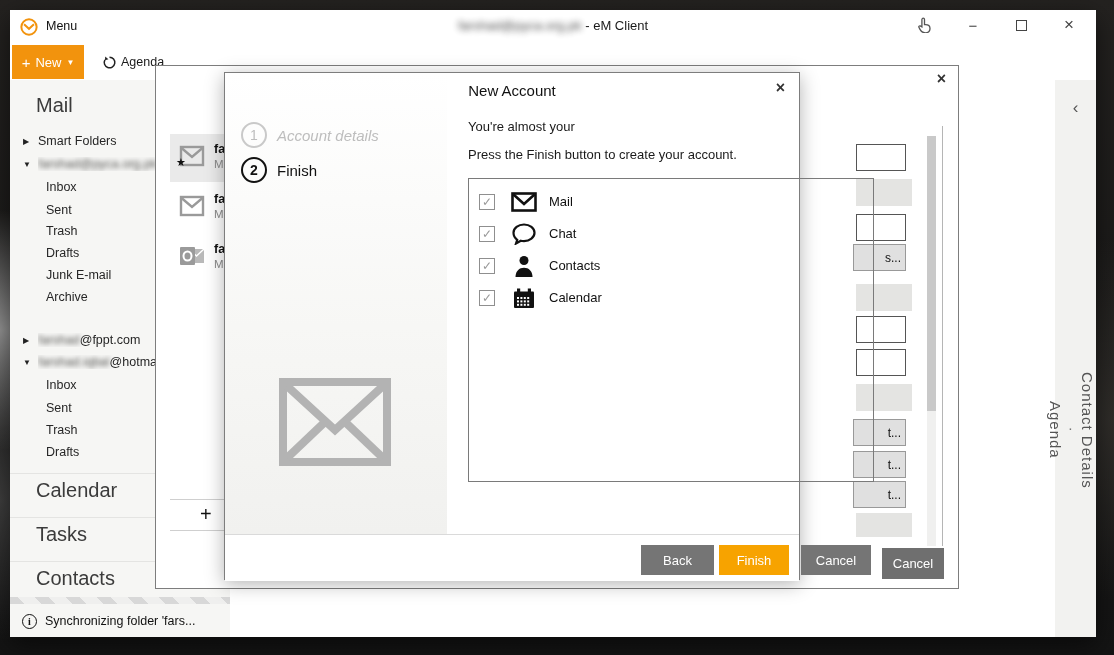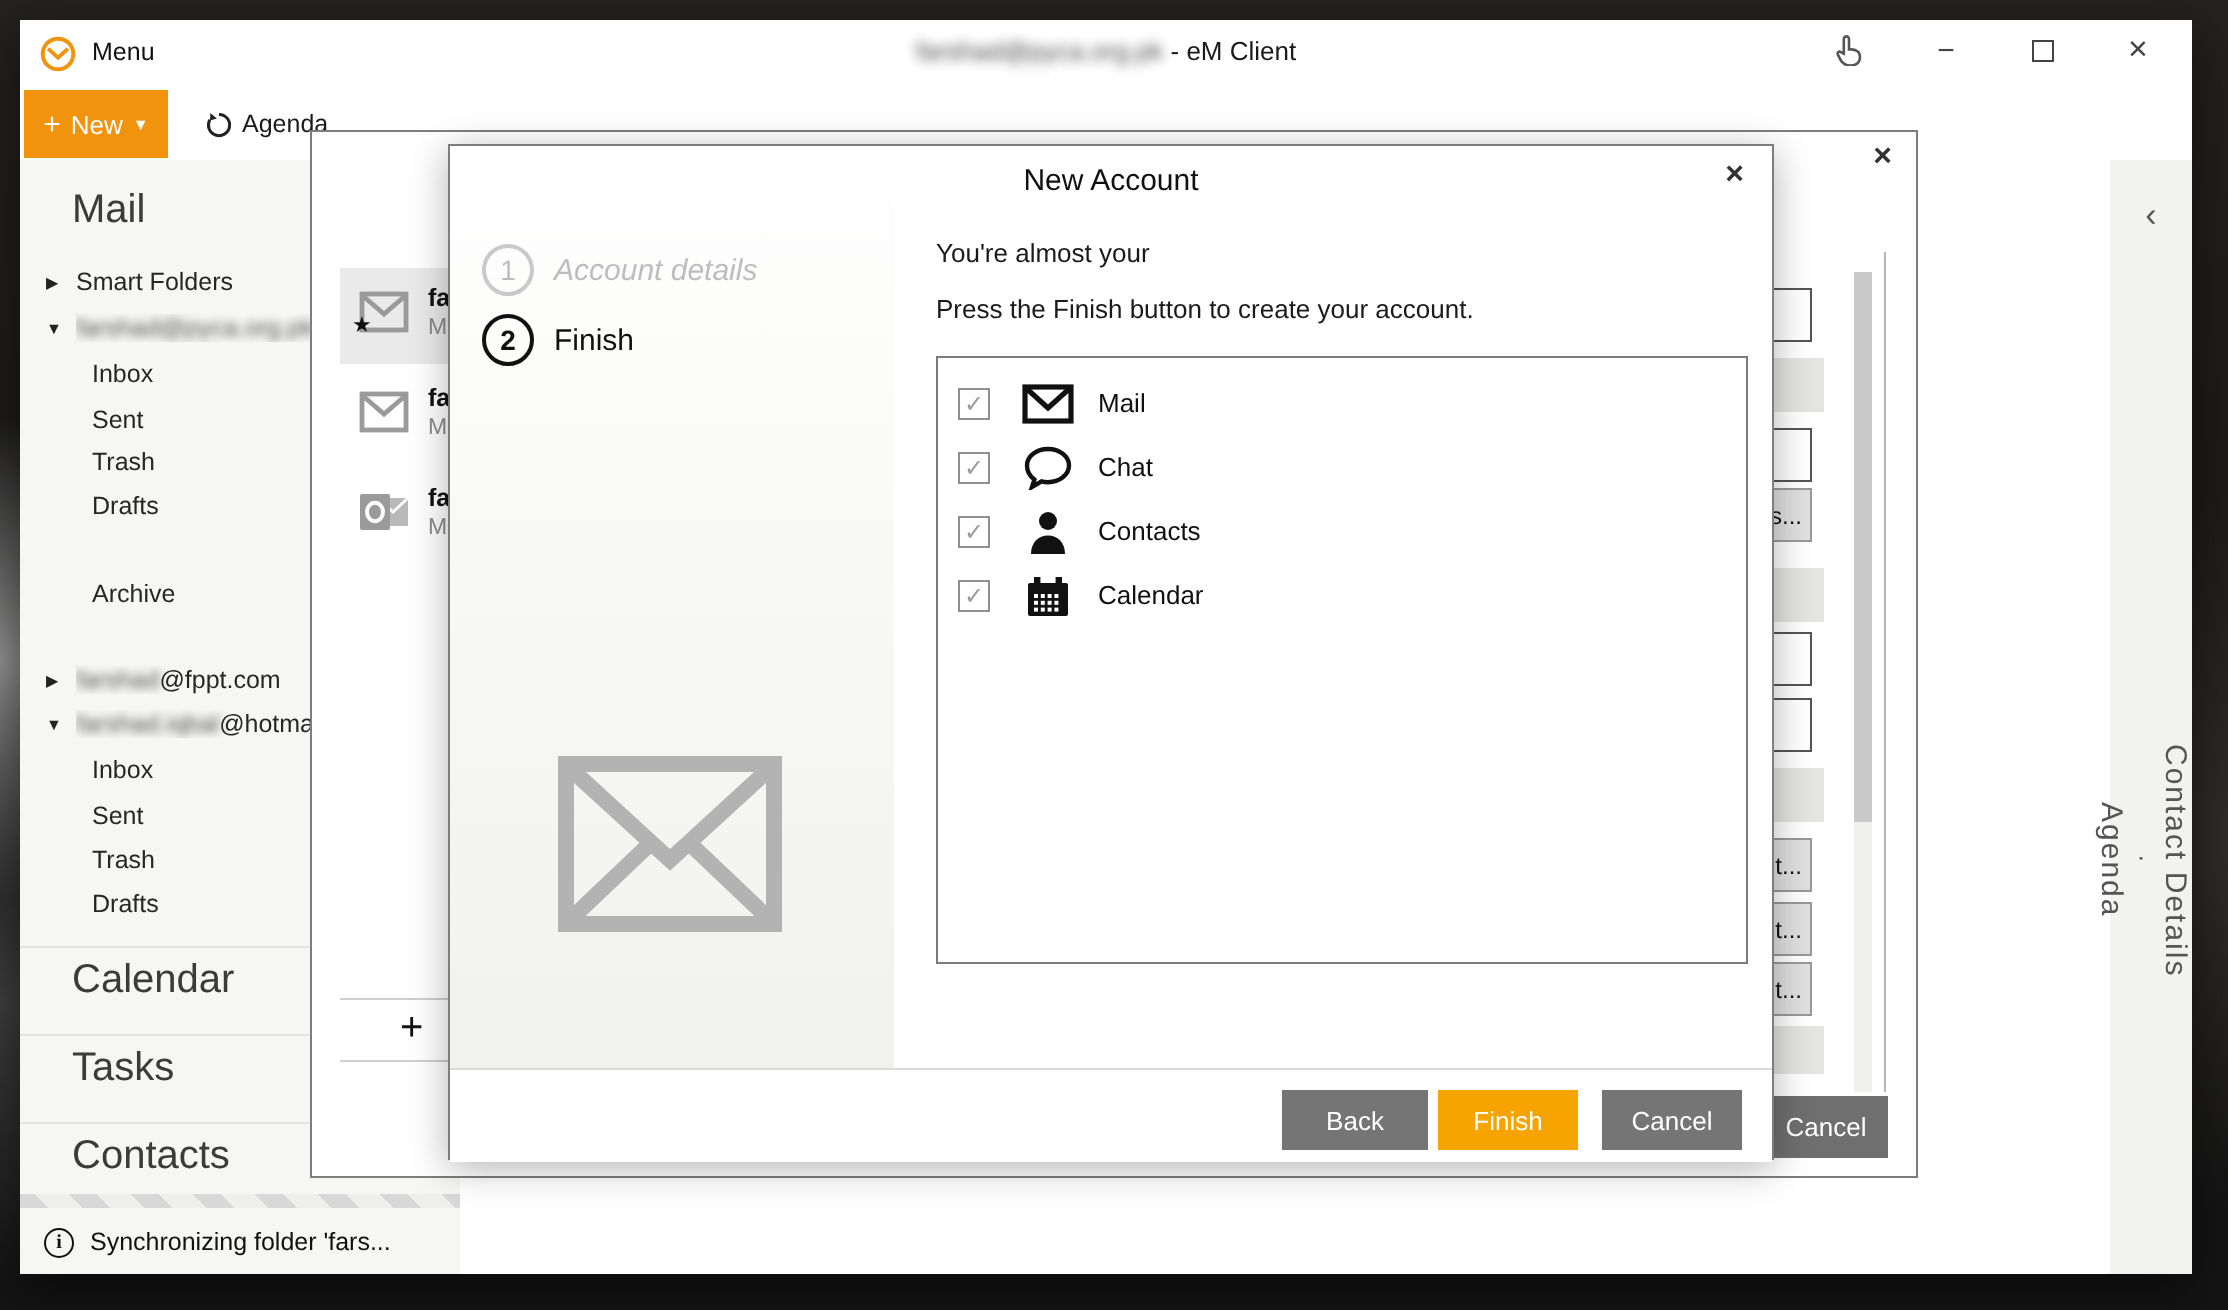--- a/index.html
+++ b/index.html
@@ -66,21 +66,21 @@
   .acc-plus { position:absolute; left:30px; top:3px; font-size:20px; color:#111; font-weight:400; }
   .acc-cancel { position:absolute; left:726px; top:482px; width:62px; height:31px; background:#6F6F6F; color:#fff; font-size:13px; display:flex; align-items:center; justify-content:center; }
   .ff { position:absolute; }
   .ff.inp { background:#fff; border:1px solid #555; }
   .ff.bar { background:#E4E4E2; }
   .ff.gbtn { background:#E0E0E0; border:1px solid #999; font-size:12px; color:#111; display:flex; align-items:center; justify-content:flex-end; padding-right:4px; }
   .acc-scroll-track { position:absolute; left:771px; top:70px; width:9px; height:410px; background:#F0F0EF; }
   .acc-scroll-thumb { position:absolute; left:0; top:0; width:9px; height:275px; background:#C9C9C9; }
   .acc-vline { position:absolute; left:786px; top:60px; width:0; height:420px; border-left:1px solid #b5b5b5; }
 
-  .new-dialog { left:224px; top:72px; width:663px; height:508px; box-shadow:0 4px 18px rgba(0,0,0,.3); }
+  .new-dialog { left:224px; top:72px; width:576px; height:508px; box-shadow:0 4px 18px rgba(0,0,0,.3); }
   .nd-title { position:absolute; left:0; right:0; top:9px; text-align:center; font-size:15px; color:#111; }
   .nd-close { position:absolute; right:14px; top:6px; font-size:16px; font-weight:bold; color:#333; }
   .nd-left { position:absolute; left:0; top:0; width:222px; height:461px; background:linear-gradient(180deg,#ffffff 0%,#f7f7f5 55%,#f1f1ef 100%); }
   .step { position:absolute; left:16px; display:flex; align-items:center; gap:10px; }
   .step-circle { width:26px; height:26px; border-radius:50%; display:flex; align-items:center; justify-content:center; font-size:14px; }
   .step.inactive .step-circle { border:2px solid #C9C9C9; color:#BDBDBD; }
   .step.inactive .step-label { color:#BDBDBD;font-style:italic; }
   .step.active .step-circle { border:2.5px solid #111; color:#111; font-weight:bold; }
   .step.active .step-label { color:#111; }
   .step-label { font-size:15px; }
@@ -157,20 +157,23 @@
       </div>
     <div class="trow child" style="top:120px;">
         <span class="lbl">Sent</span>
       </div>
     <div class="trow child" style="top:141px;">
         <span class="lbl">Trash</span>
       </div>
     <div class="trow child" style="top:163px;">
         <span class="lbl">Drafts</span>
       </div>
+    <div class="trow child" style="top:185px;">
+        <span class="lbl">Junk E-mail</span>
+      </div>
     <div class="trow child" style="top:207px;">
         <span class="lbl">Archive</span>
       </div>
     <div class="trow" style="top:250px;">
         <span class="arr">▶</span>
         <span class="lbl"><span class="blurred-sm">farshad</span><span>@fppt.com</span></span>
       </div>
     <div class="trow" style="top:272px;">
         <span class="arr">▼</span>
         <span class="lbl"><span class="blurred-sm">farshad.iqbal</span><span>@hotmai</span></span>

